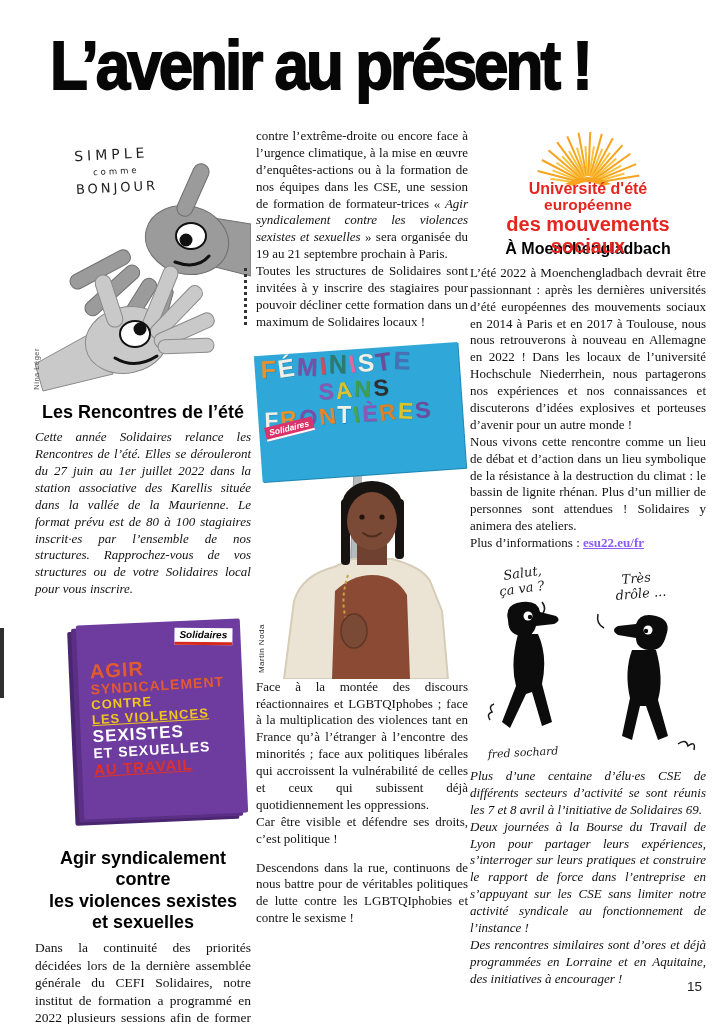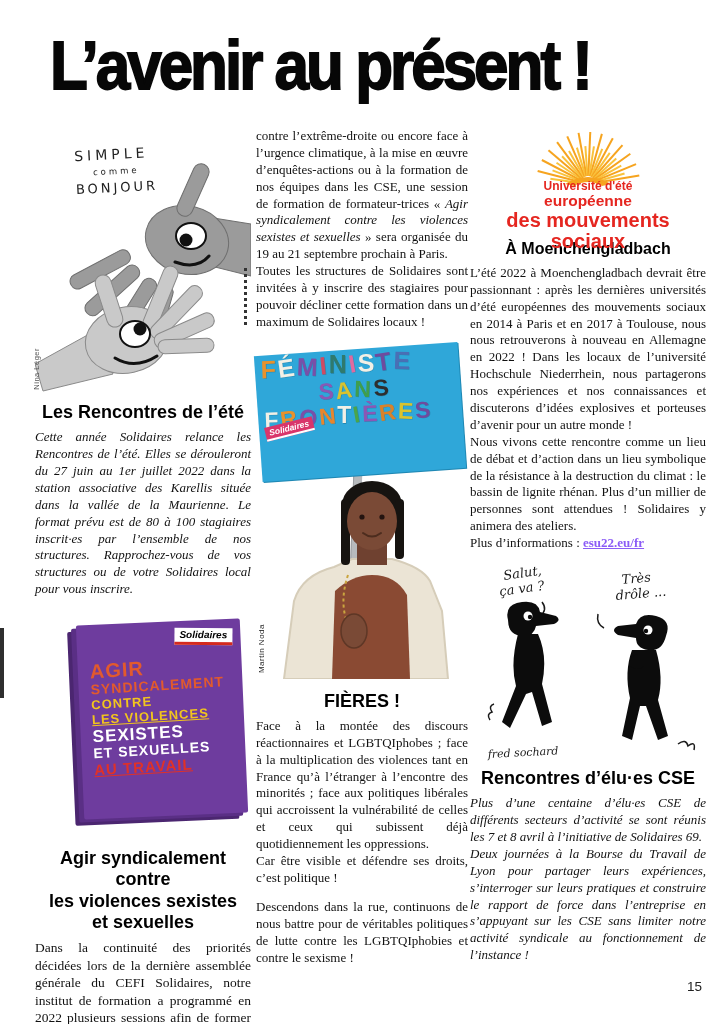--- a/index.html
+++ b/index.html
@@ -57,21 +57,21 @@
     font-family:"Liberation Sans",sans-serif;font-weight:bold;font-style:italic;
     font-size:8.5px;padding:1px 4px;transform:rotate(-10deg);border-bottom:2px solid #fff;}
   .pole{position:absolute;left:94px;top:120px;width:8px;height:214px;background:#b7babd;
     transform:rotate(2deg);border-left:1px solid #9b9ea1;}
   .woman-svg{position:absolute;left:0;top:138px;}
   .credit-photo{left:1px;bottom:6px;color:#222;font-size:8px;}
   
   .unilogo{position:relative;width:236px;height:106px;}
   .unilogo-text{position:absolute;left:0;top:52px;width:236px;text-align:center;
     font-family:"Liberation Sans",sans-serif;font-weight:bold;color:#e52620;line-height:1.08;}
-  .ul1{font-size:12px;} .ul2{font-size:15.5px;} .ul3{font-size:20px;}
+  .ul1{font-size:16px;} .ul2{font-size:15.5px;} .ul3{font-size:20px;}
   .cartoon{position:relative;width:236px;height:208px;margin:6px 0 2px 0;}
   
   .pagenum{position:absolute;right:22px;bottom:30px;font-family:"Liberation Sans",sans-serif;
     font-size:13.5px;color:#222;}
   .edge-mark{position:absolute;left:0;top:628px;width:4px;height:70px;background:#2e2e2e;}
 </style>
 </head>
 <body>
 
 <div class="page">
@@ -197,21 +197,20 @@
               <span style="color: rgb(217, 130, 42); transform: rotate(-4deg);">R</span>
               <span style="color: rgb(217, 195, 47); transform: rotate(6deg);">E</span>
               <span style="color: rgb(111, 75, 158); transform: rotate(-2deg);">S</span>
             </div>
           </div>
         <div class="sticker">Solidaires</div>
       </div>
       <div class="vcredit credit-photo">Martin Noda</div>
     </div>
 
-    <h3 class="sec" style="margin-top:12px;">FIÈRES !</h3>
     <p class="body">Face à la montée des discours réactionnaires et LGBTQIphobes ; face à la multiplication des violences tant en France qu’à l’étranger à l’encontre des minorités ; face aux politiques libérales qui accroissent la vulnérabilité de celles et ceux qui subissent déjà quotidiennement les oppressions.</p>
     <p class="body">Car être visible et défendre ses droits, c’est politique !</p>
     <p class="body" style="margin-top:12px;">Descendons dans la rue, continuons de nous battre pour de véritables politiques de lutte contre les LGBTQIphobies et contre le sexisme !</p>
   </div>
 
   <div class="col col-right">
 
     <div class="unilogo">
       <svg width="236" height="60" viewBox="0 0 236 60">
         <g id="sun-rays">
@@ -283,19 +282,19 @@
           <rect x="150" y="88" width="13" height="5" rx="2" fill="#fff"></rect>
           <path d="M186,92 q8,28 2,50 l10,36 -10,4 -12,-34 -6,0 -8,34 -10,-4 8,-38 q-6,-26 2,-48 Z"></path>
           <path d="M168,96 q-10,2 -8,12 q8,6 14,0" fill="#0c0c0c"></path>
         </g>
         <path d="M24,146 q-6,2 -2,8 q-6,2 -2,8" fill="none" stroke="#1a1a1a" stroke-width="1.5"></path>
         <path d="M208,186 q8,-6 10,2 q8,-6 6,4" fill="none" stroke="#1a1a1a" stroke-width="1.5"></path>
         <text x="18" y="200" font-family="DejaVu Serif, serif" font-style="italic" font-size="11" fill="#1a1a1a" transform="rotate(-3 18 200)">fred sochard</text>
       </svg>
     </div>
 
-    <h3 class="sec">Rencontres d’élu·es CSE</h3>
     <p class="body italic">Plus d’une centaine d’élu·es CSE de différents secteurs d’activité se sont réunis les 7 et 8 avril à l’initiative de Solidaires 69.</p>
     <p class="body italic">Deux journées à la Bourse du Travail de Lyon pour partager leurs expériences, s’interroger sur leurs pratiques et construire le rapport de force dans l’entreprise en s’appuyant sur les CSE sans limiter notre activité syndicale au fonctionnement de l’instance !</p>
+    <p class="body italic">Des rencontres similaires sont d’ores et déjà programmées en Lorraine et en Aquitaine, des initiatives à encourager !</p>
   </div>
 
   <div class="pagenum">15</div>
 </div>
 
 </body></html>

